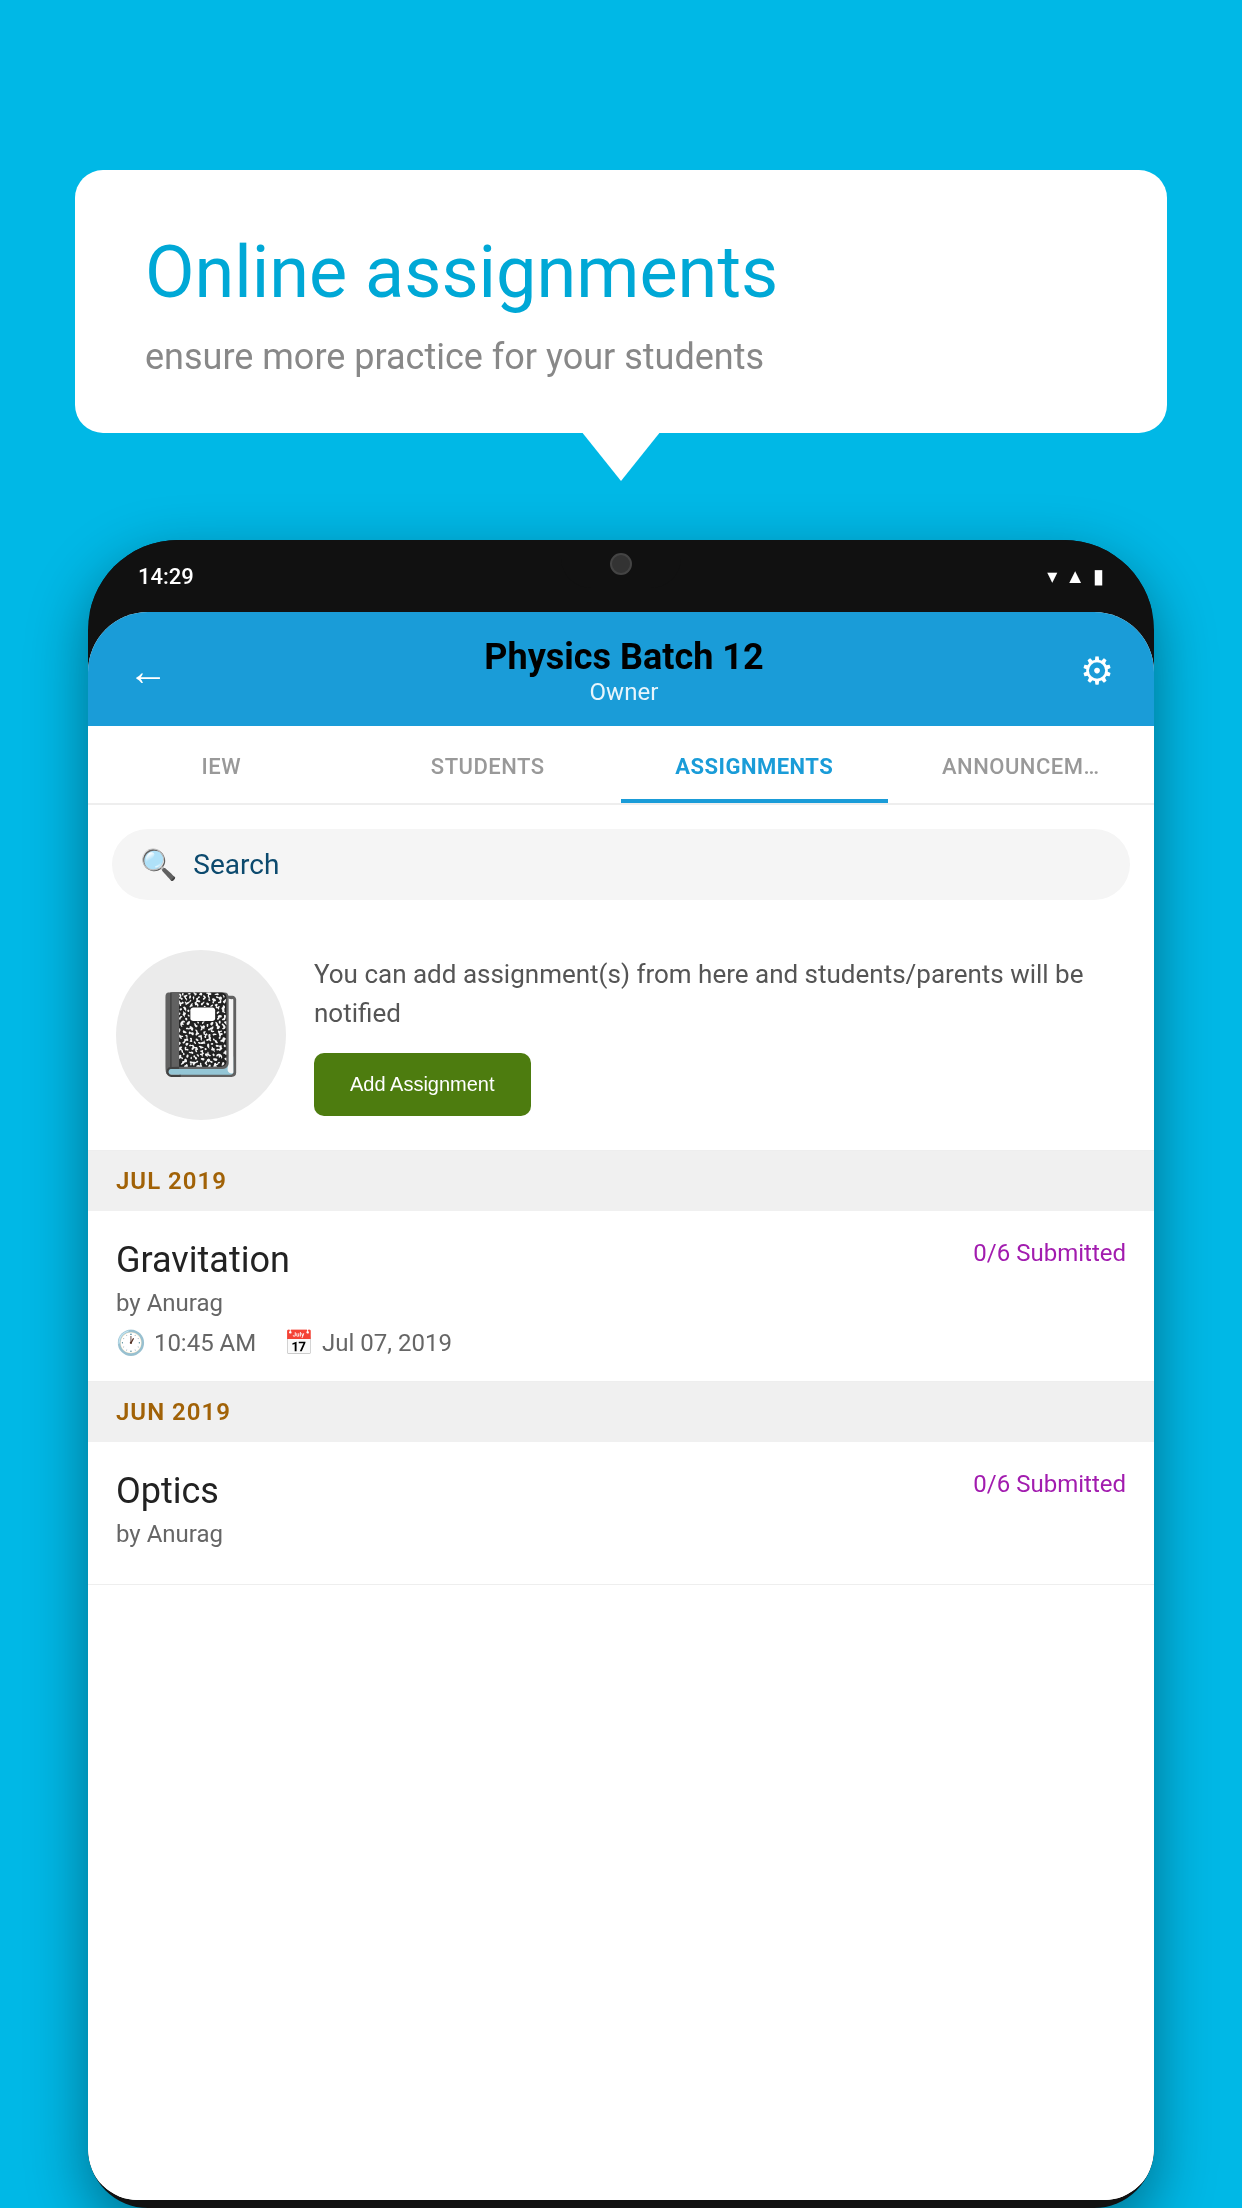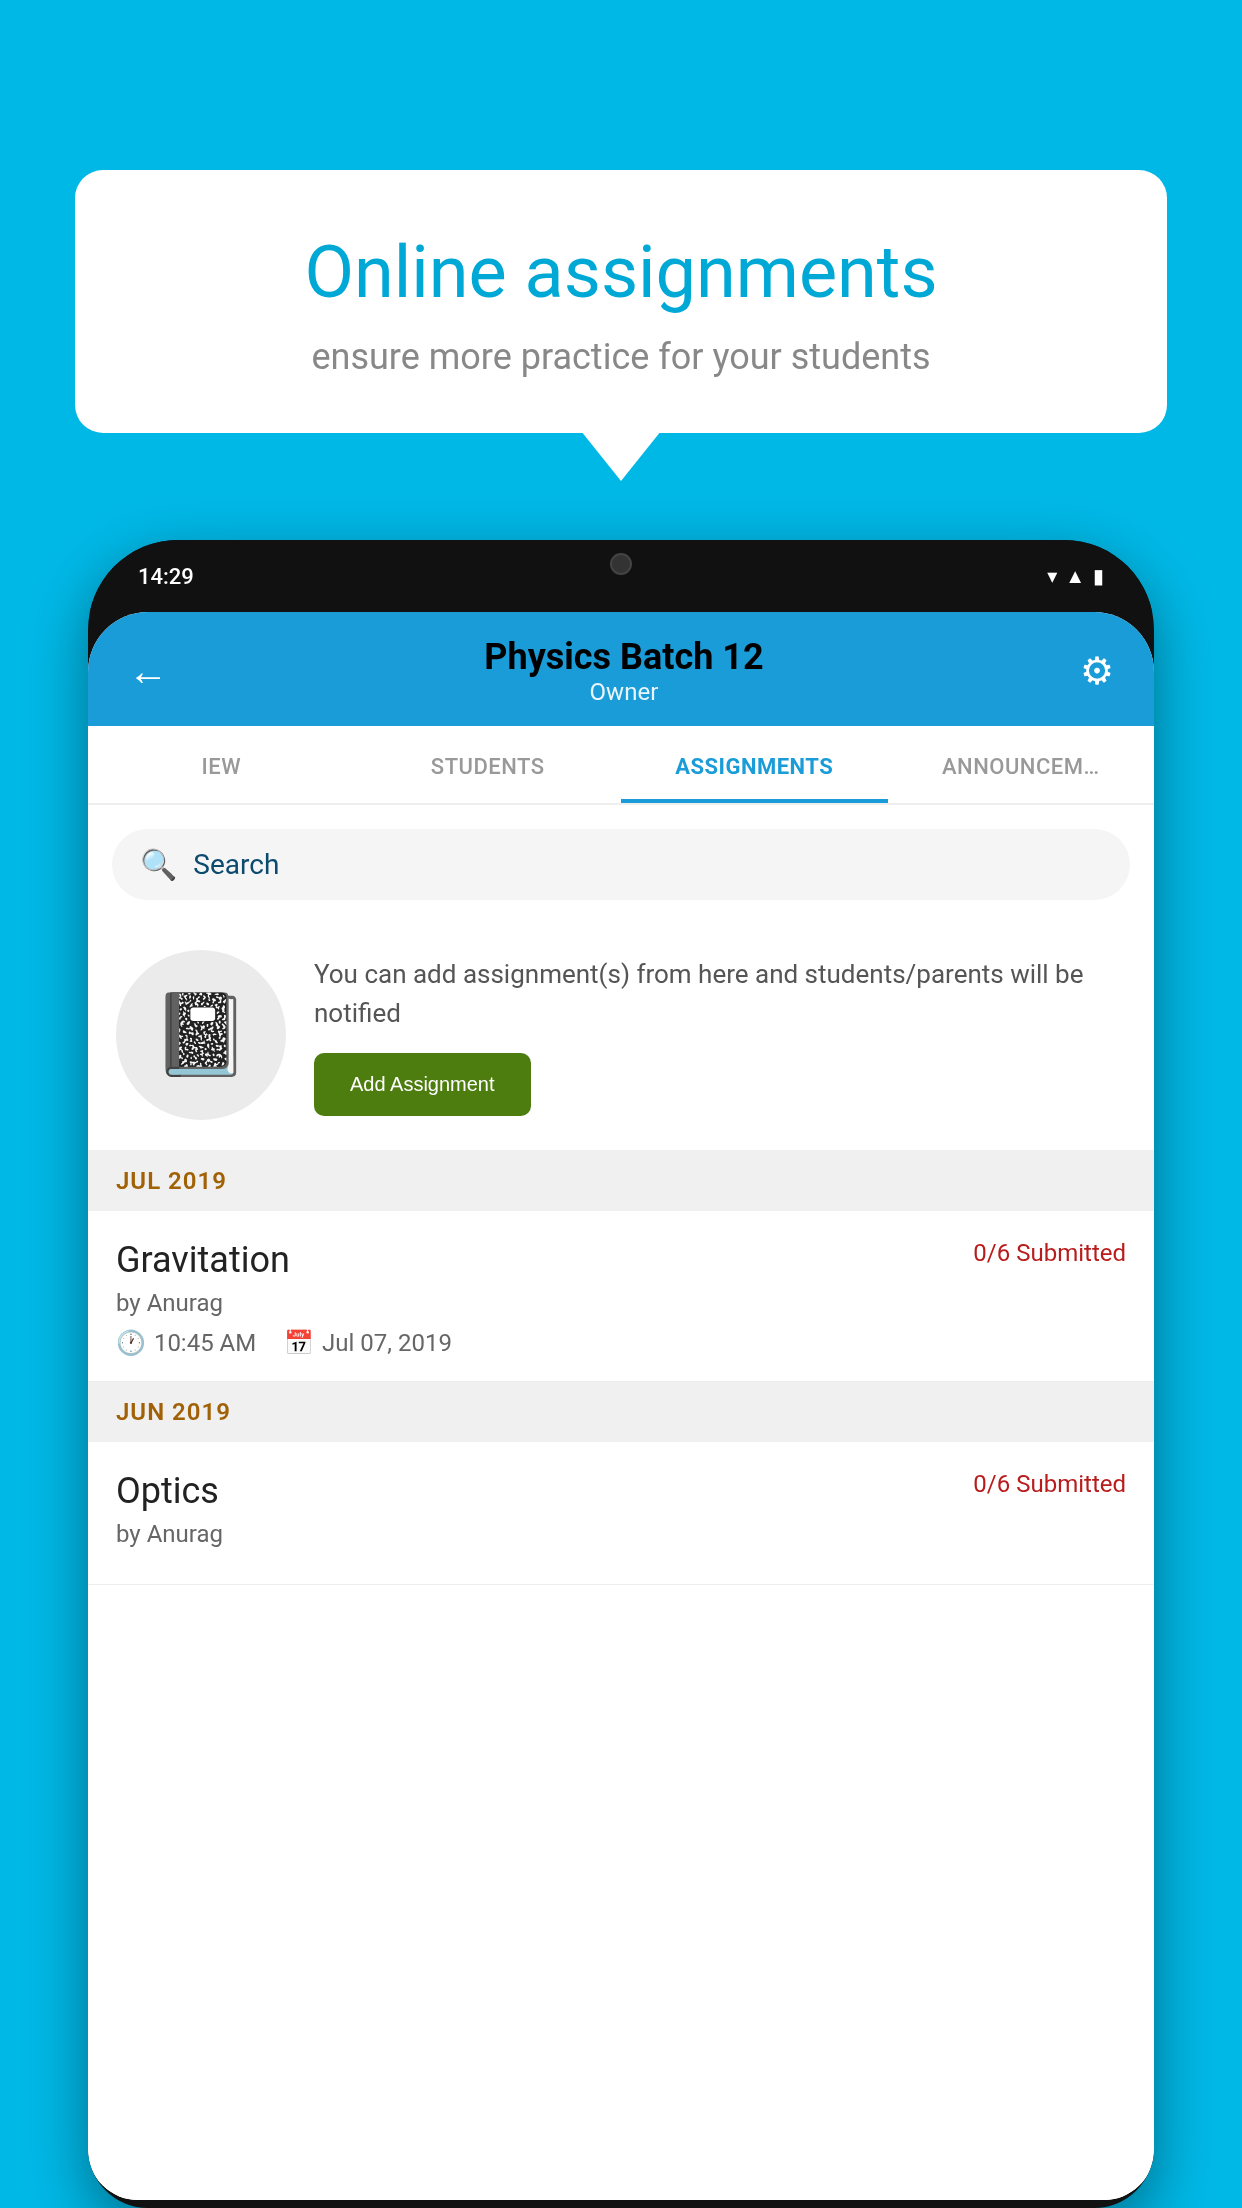--- a/index.html
+++ b/index.html
@@ -14,21 +14,20 @@
 
     
     .speech-bubble {
       position: absolute;
       top: 170px;
       left: 75px;
       right: 75px;
       background: white;
       border-radius: 28px;
       padding: 60px 70px 55px;
-      text-align: center;
     }
     .speech-bubble::after {
       content: '';
       position: absolute;
       bottom: -48px;
       left: 50%;
       transform: translateX(-50%);
       width: 0;
       height: 0;
       border-left: 40px solid transparent;
@@ -263,21 +262,21 @@
       align-items: flex-start;
       margin-bottom: 8px;
     }
     .assignment-name {
       font-size: 36px;
       font-weight: 400;
       color: #222;
     }
     .assignment-submitted {
       font-size: 24px;
-      color: #b91c1c;
+      color: #a21caf;
     }
     .assignment-author {
       font-size: 24px;
       color: #666;
       margin-bottom: 12px;
     }
     .assignment-meta {
       display: flex;
       gap: 28px;
       align-items: center;

